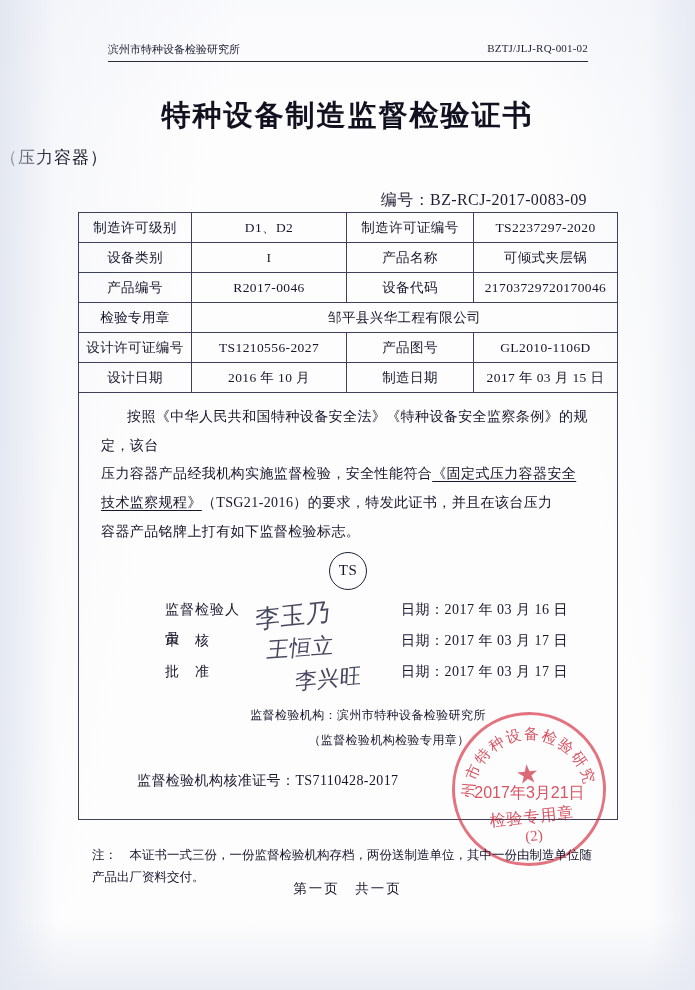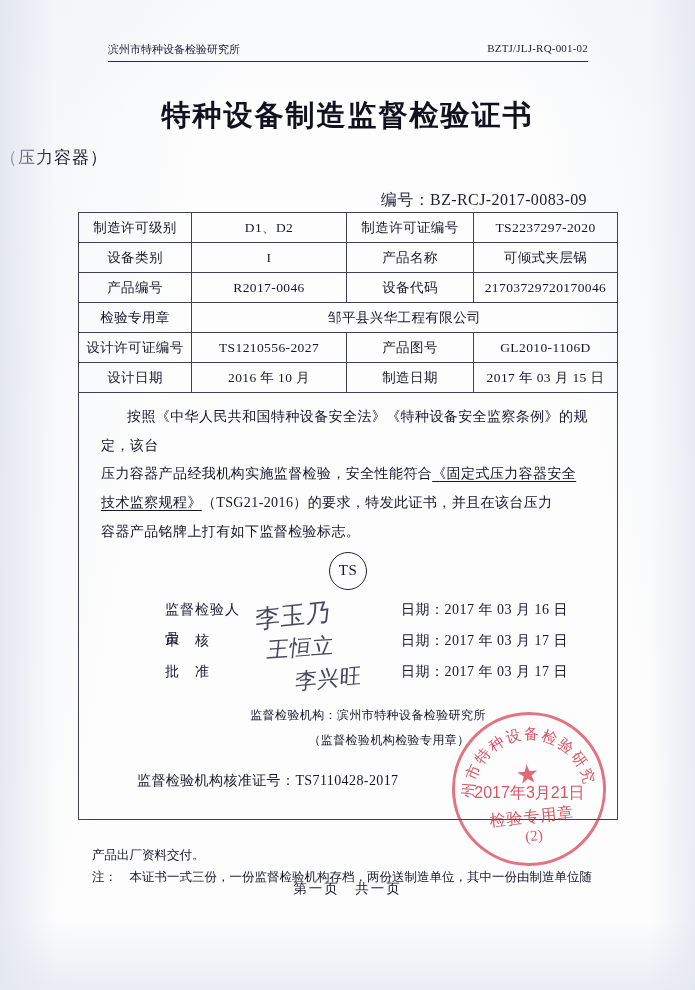--- a/index.html
+++ b/index.html
@@ -365,22 +365,22 @@
       <path id="arcpath" d="M 18,80 A 56,56 0 0 1 130,80" fill="none"></path>
       <text><textPath href="#arcpath" startOffset="50%" text-anchor="middle">滨州市特种设备检验研究所</textPath></text>
     </svg>
     <div class="seal-star">★</div>
     <div class="mid">2017年3月21日</div>
     <div class="sub">检验专用章</div>
     <div class="num">(2)</div>
   </div>
 
   <div class="note">
+    <span class="n-ind">注：　本证书一式三份，一份监督检验机构存档，两份送制造单位，其中一份由制造单位随</span>
     <span class="n-ind">产品出厂资料交付。</span>
-    <span class="n-ind">注：　本证书一式三份，一份监督检验机构存档，两份送制造单位，其中一份由制造单位随</span>
   </div>
 
   <div class="footer">第一页　共一页</div>
 
   <div class="scan-shadow-l"></div>
   <div class="scan-shadow-r"></div>
   <div class="scan-shadow-b"></div>
 </div>
 
 </body></html>

